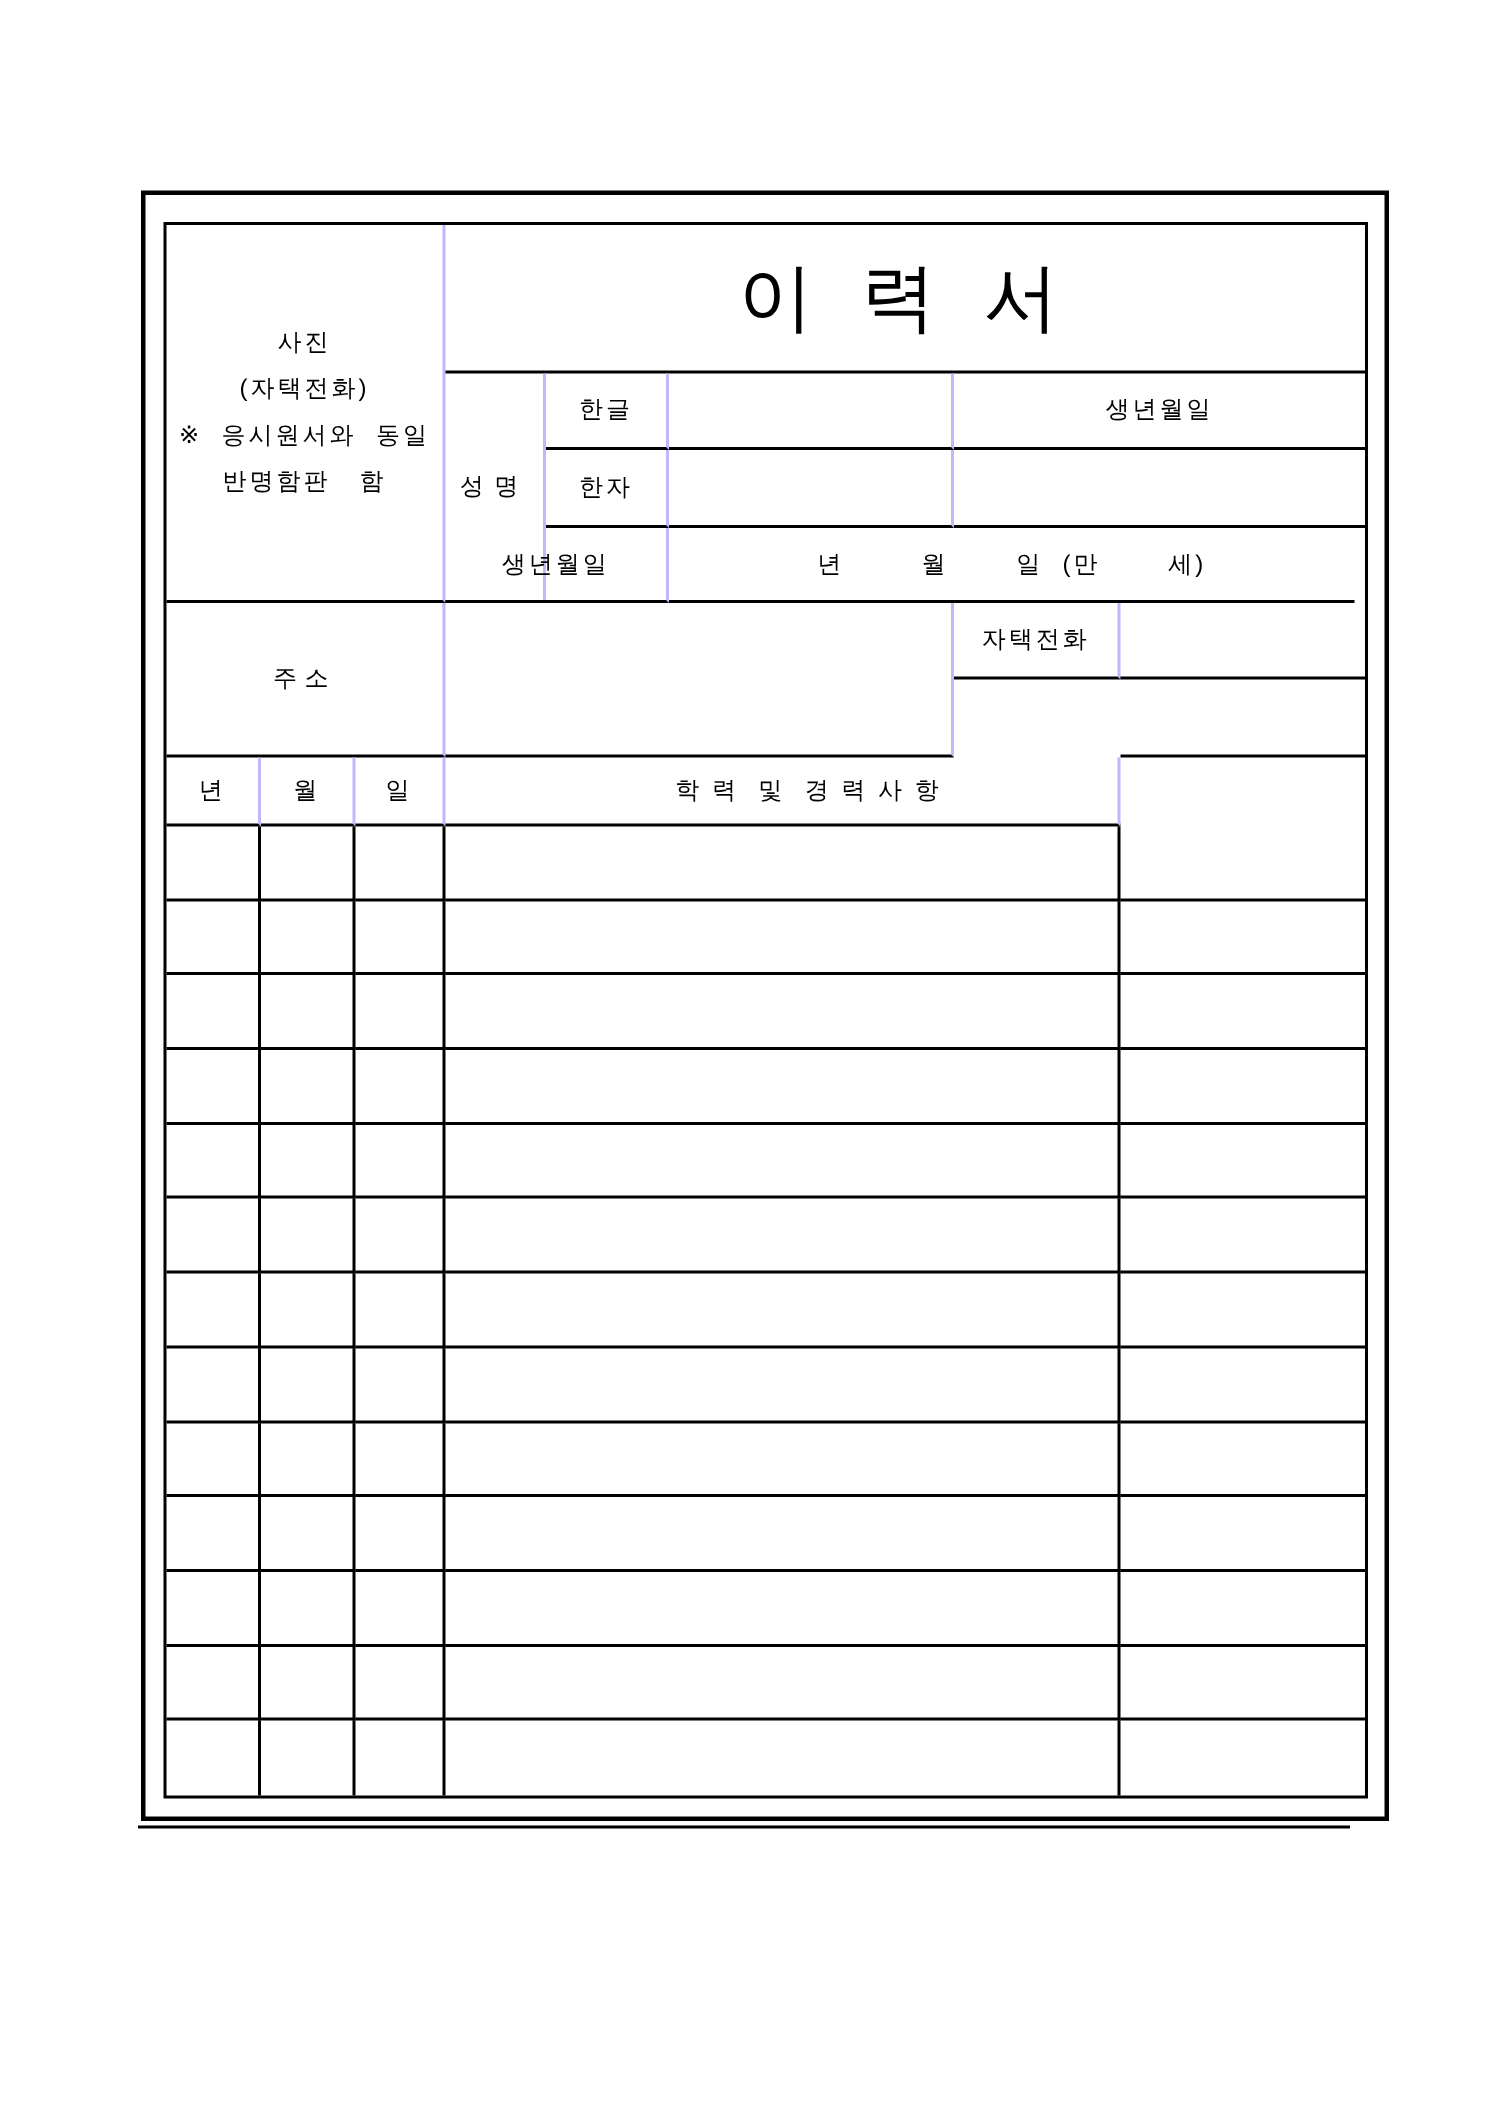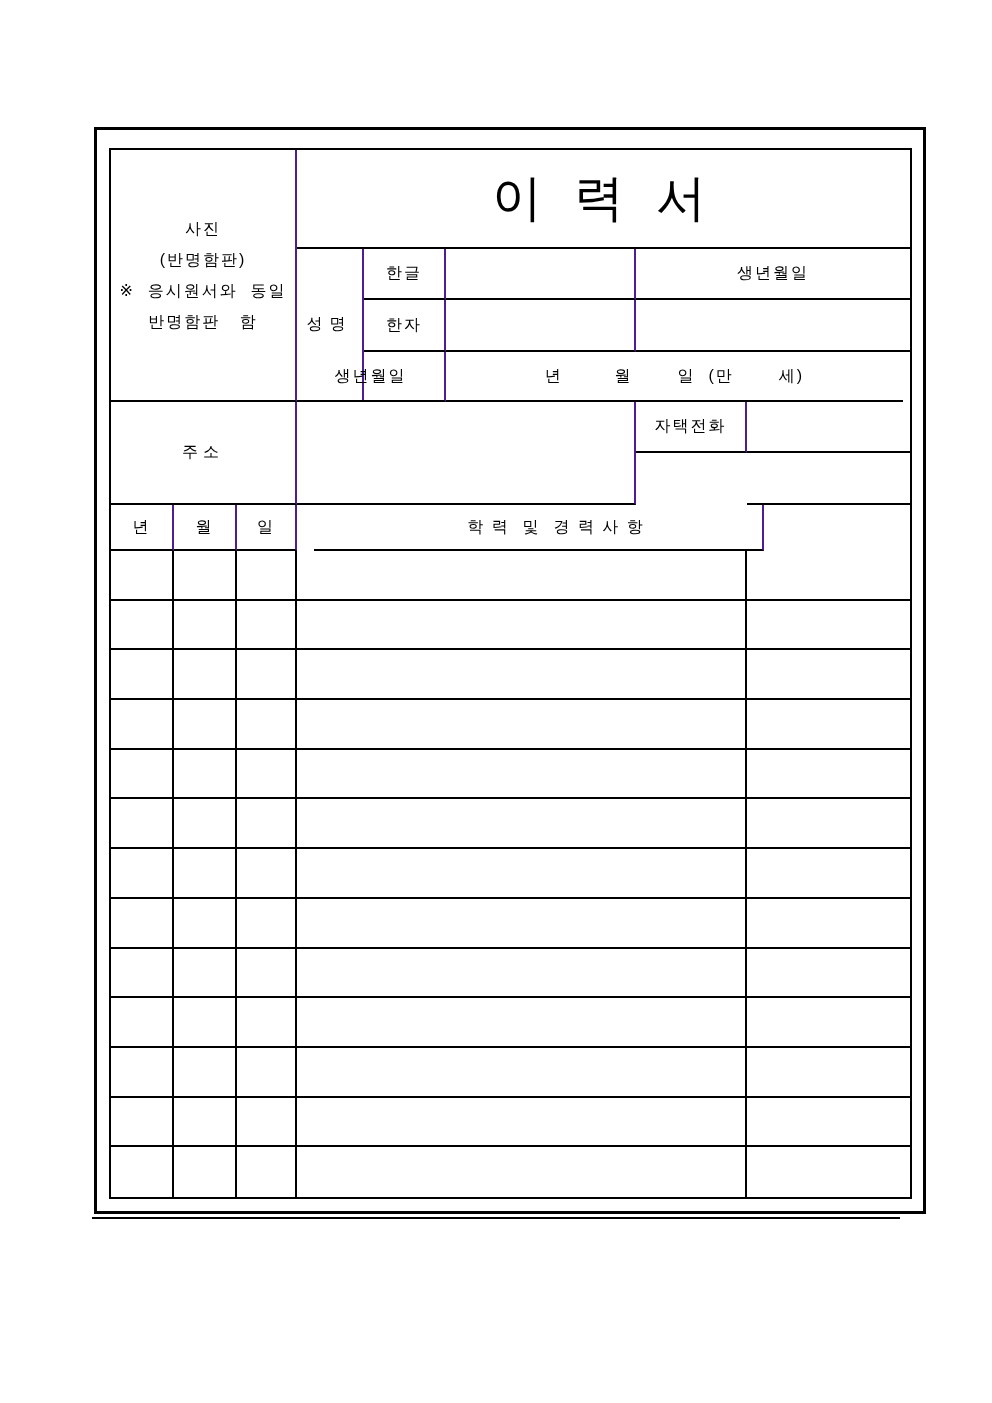--- a/index.html
+++ b/index.html
@@ -44,21 +44,21 @@
   .cell {
     position: absolute;
     box-sizing: border-box;
     display: flex;
     align-items: center;
     justify-content: center;
     font-size: 16px;
     letter-spacing: 2px;
     white-space: pre;
   }
-  .br { border-right: 2px solid #4c1d95; }
+  .br { border-right: 2px solid #c4b5fd; }
   .bb { border-bottom: 2px solid #000000; }
 
   .photo-box      { left: 0;   top: 0;   width: 186px; height: 252px; flex-direction: column; line-height: 31px; }
   .title-cell     { left: 186px; top: 0; width: 613px; height: 99px; font-size: 50px; letter-spacing: 9px; }
   .name-label     { left: 186px; top: 99px;  width: 67px;  height: 153px; letter-spacing: 7px; }
   .hangul-label   { left: 253px; top: 99px;  width: 82px;  height: 51px; }
   .hangul-value   { left: 335px; top: 99px;  width: 190px; height: 51px; }
   .birth-header   { left: 525px; top: 99px;  width: 274px; height: 51px; }
   .hanja-label    { left: 253px; top: 150px; width: 82px;  height: 52px; }
   .hanja-value    { left: 335px; top: 150px; width: 190px; height: 52px; }
@@ -67,21 +67,21 @@
   .bdate-value    { left: 335px; top: 202px; width: 457px; height: 50px; }
   .addr-label     { left: 0;     top: 252px; width: 186px; height: 103px; letter-spacing: 5px; }
   .addr-value     { left: 186px; top: 252px; width: 339px; height: 103px; }
   .hphone-label   { left: 525px; top: 252px; width: 111px; height: 51px; }
   .hphone-value   { left: 636px; top: 252px; width: 163px; height: 51px; }
   .mphone-label   { left: 525px; top: 303px; width: 111px; height: 52px; }
   .mphone-value   { left: 636px; top: 303px; width: 163px; height: 52px; }
   .h-year   { left: 0;     top: 355px; width: 63px;  height: 46px; }
   .h-month  { left: 63px;  top: 355px; width: 63px;  height: 46px; }
   .h-day    { left: 126px; top: 355px; width: 60px;  height: 46px; }
-  .h-detail { left: 203px; top: 355px; width: 450px; height: 46px; padding-left: 36px; }
+  .h-detail { left: 186px; top: 355px; width: 450px; height: 46px; padding-left: 36px; }
   .h-issuer { left: 636px; top: 355px; width: 163px; height: 46px; letter-spacing: 4px; }
 
   .history-rows {
     position: absolute;
     left: 0;
     top: 401px;
     width: 799px;
     height: 646px;
     display: grid;
     grid-template-columns: 63px 63px 60px 450px 1fr;
@@ -99,21 +99,21 @@
 <body>
 
 <div class="page">
 
   <div class="outer-frame"></div>
 
   <div class="form-table">
 
     <div class="cell photo-box br bb">
       <div>사진</div>
-      <div>(반명함판)</div>
+      <div>(자택전화)</div>
       <div>※  응시원서와  동일</div>
       <div>반명함판   함</div>
     </div>
 
     <div class="cell title-cell bb">이 력 서</div>
 
     <div class="cell name-label br bb">성명</div>
     <div class="cell hangul-label br bb">한글</div>
     <div class="cell hangul-value br bb"></div>
     <div class="cell birth-header bb">생년월일</div>

